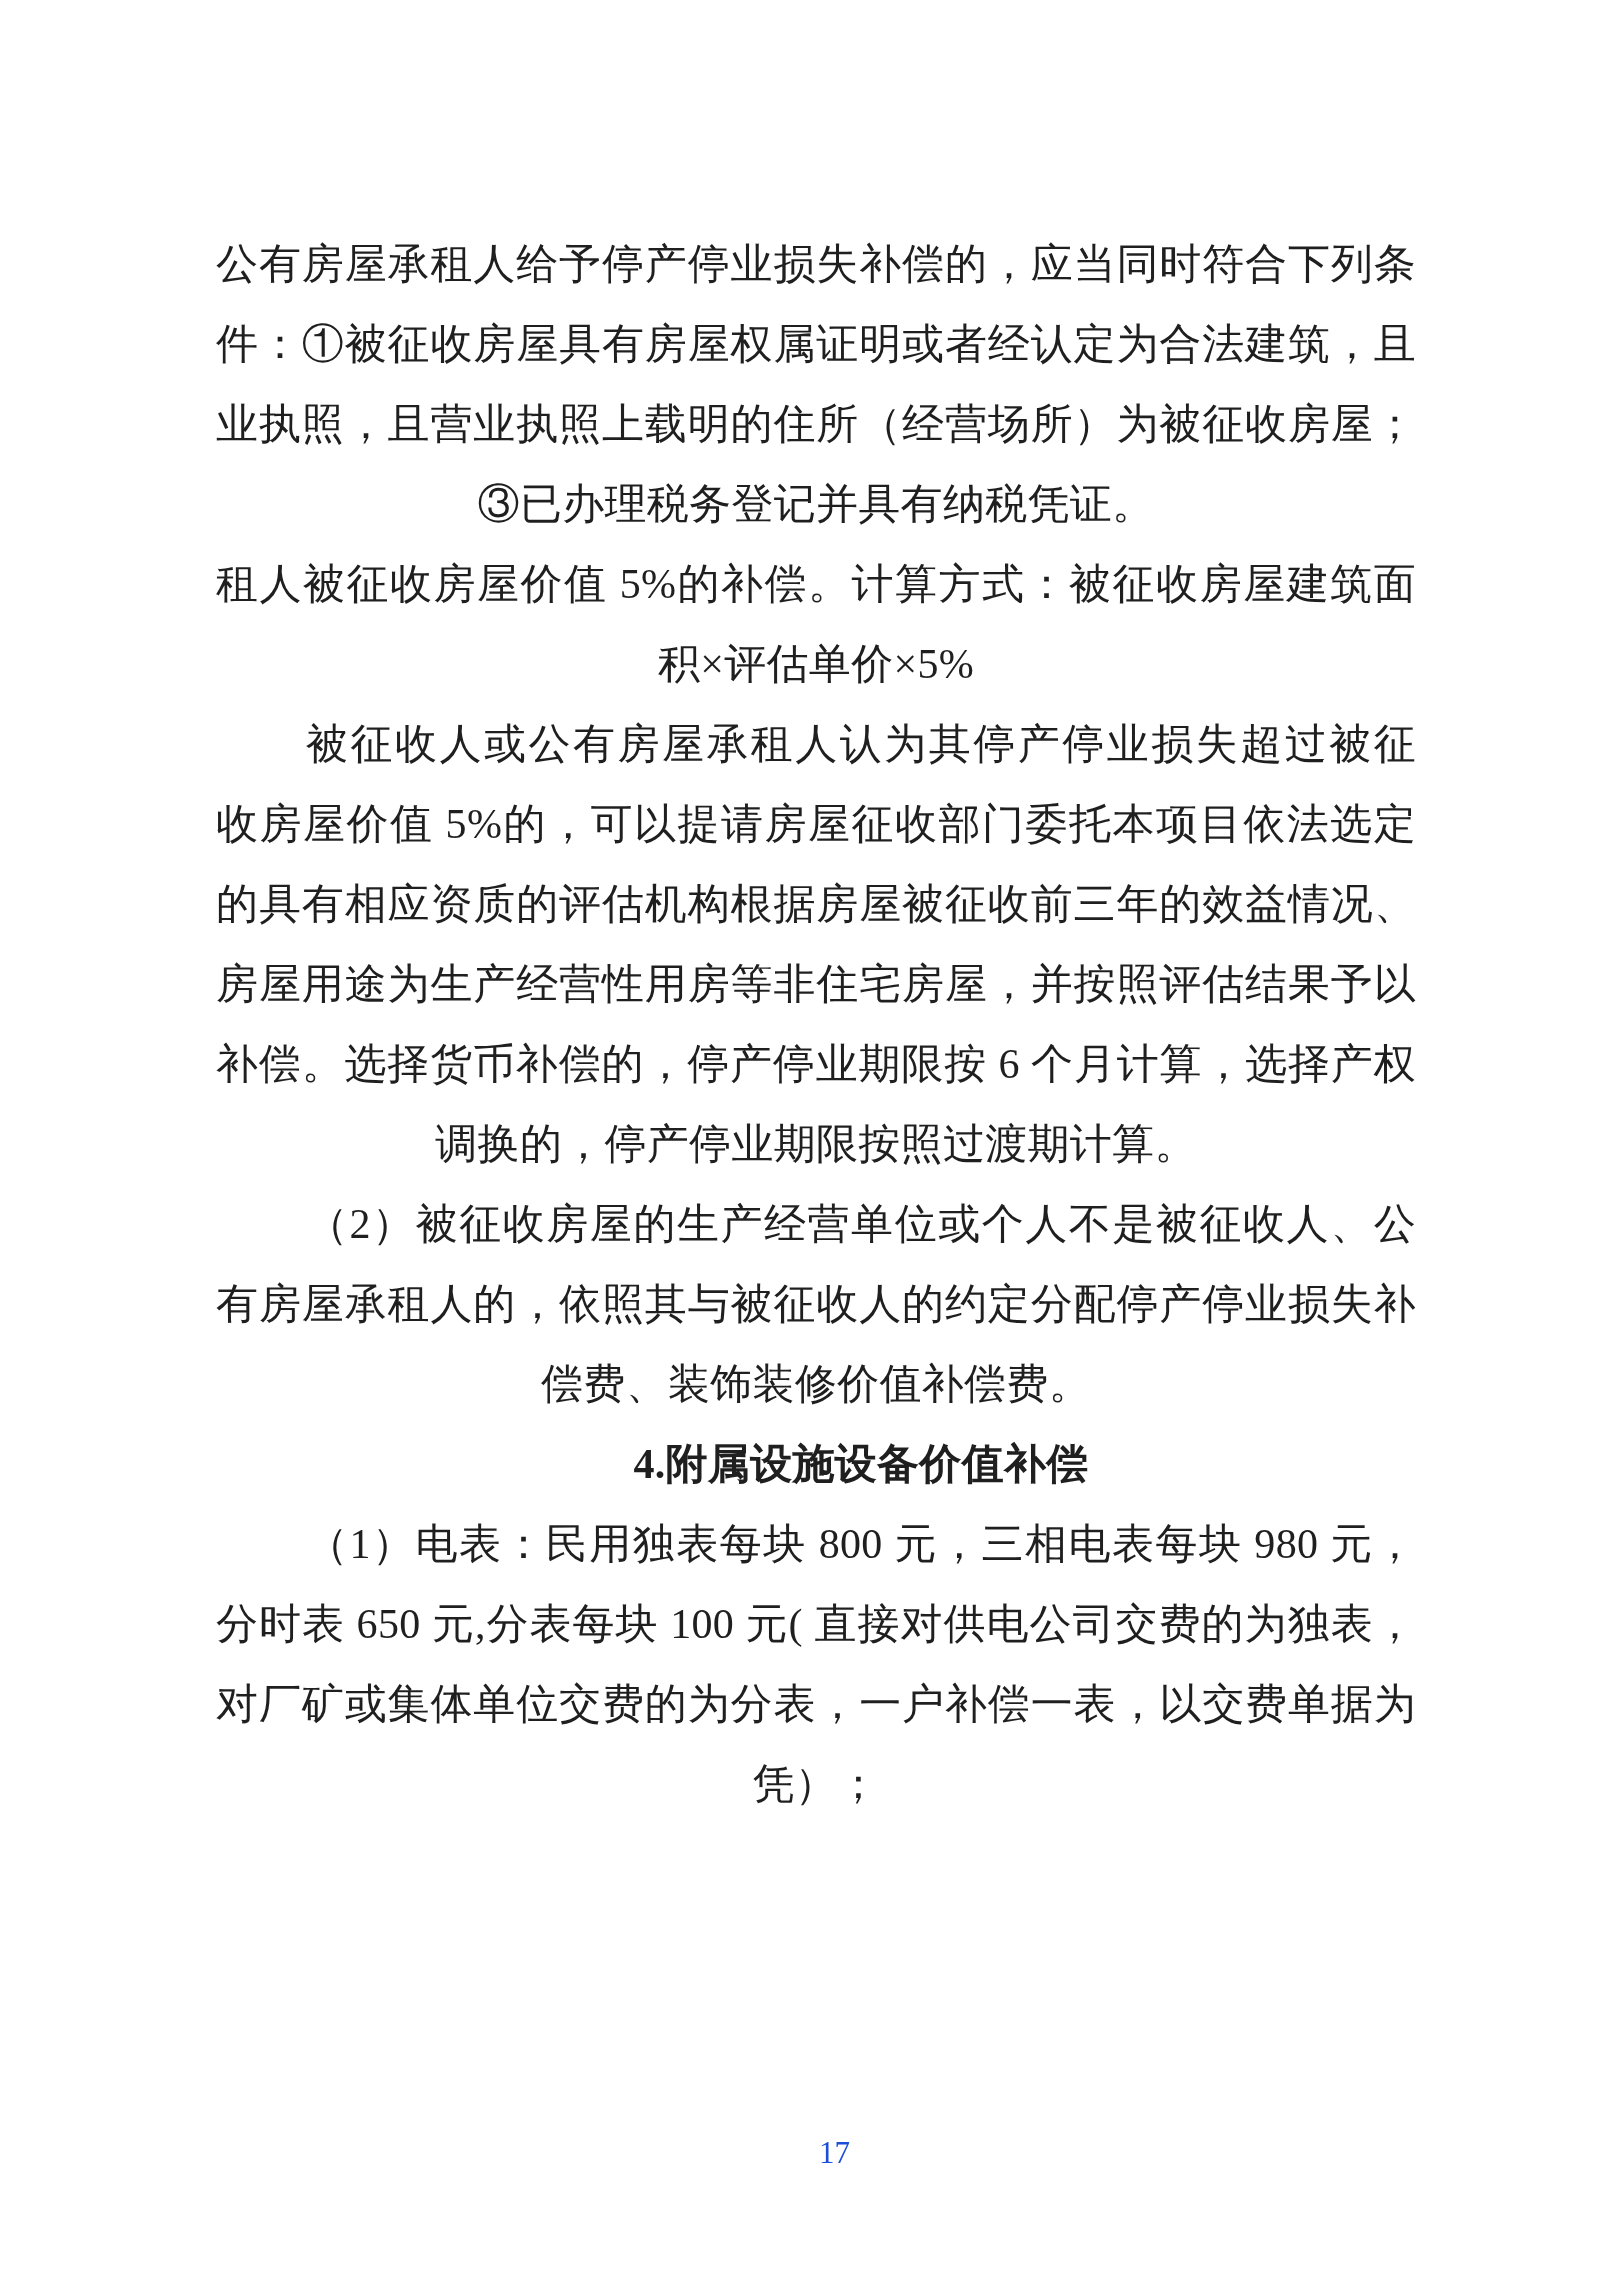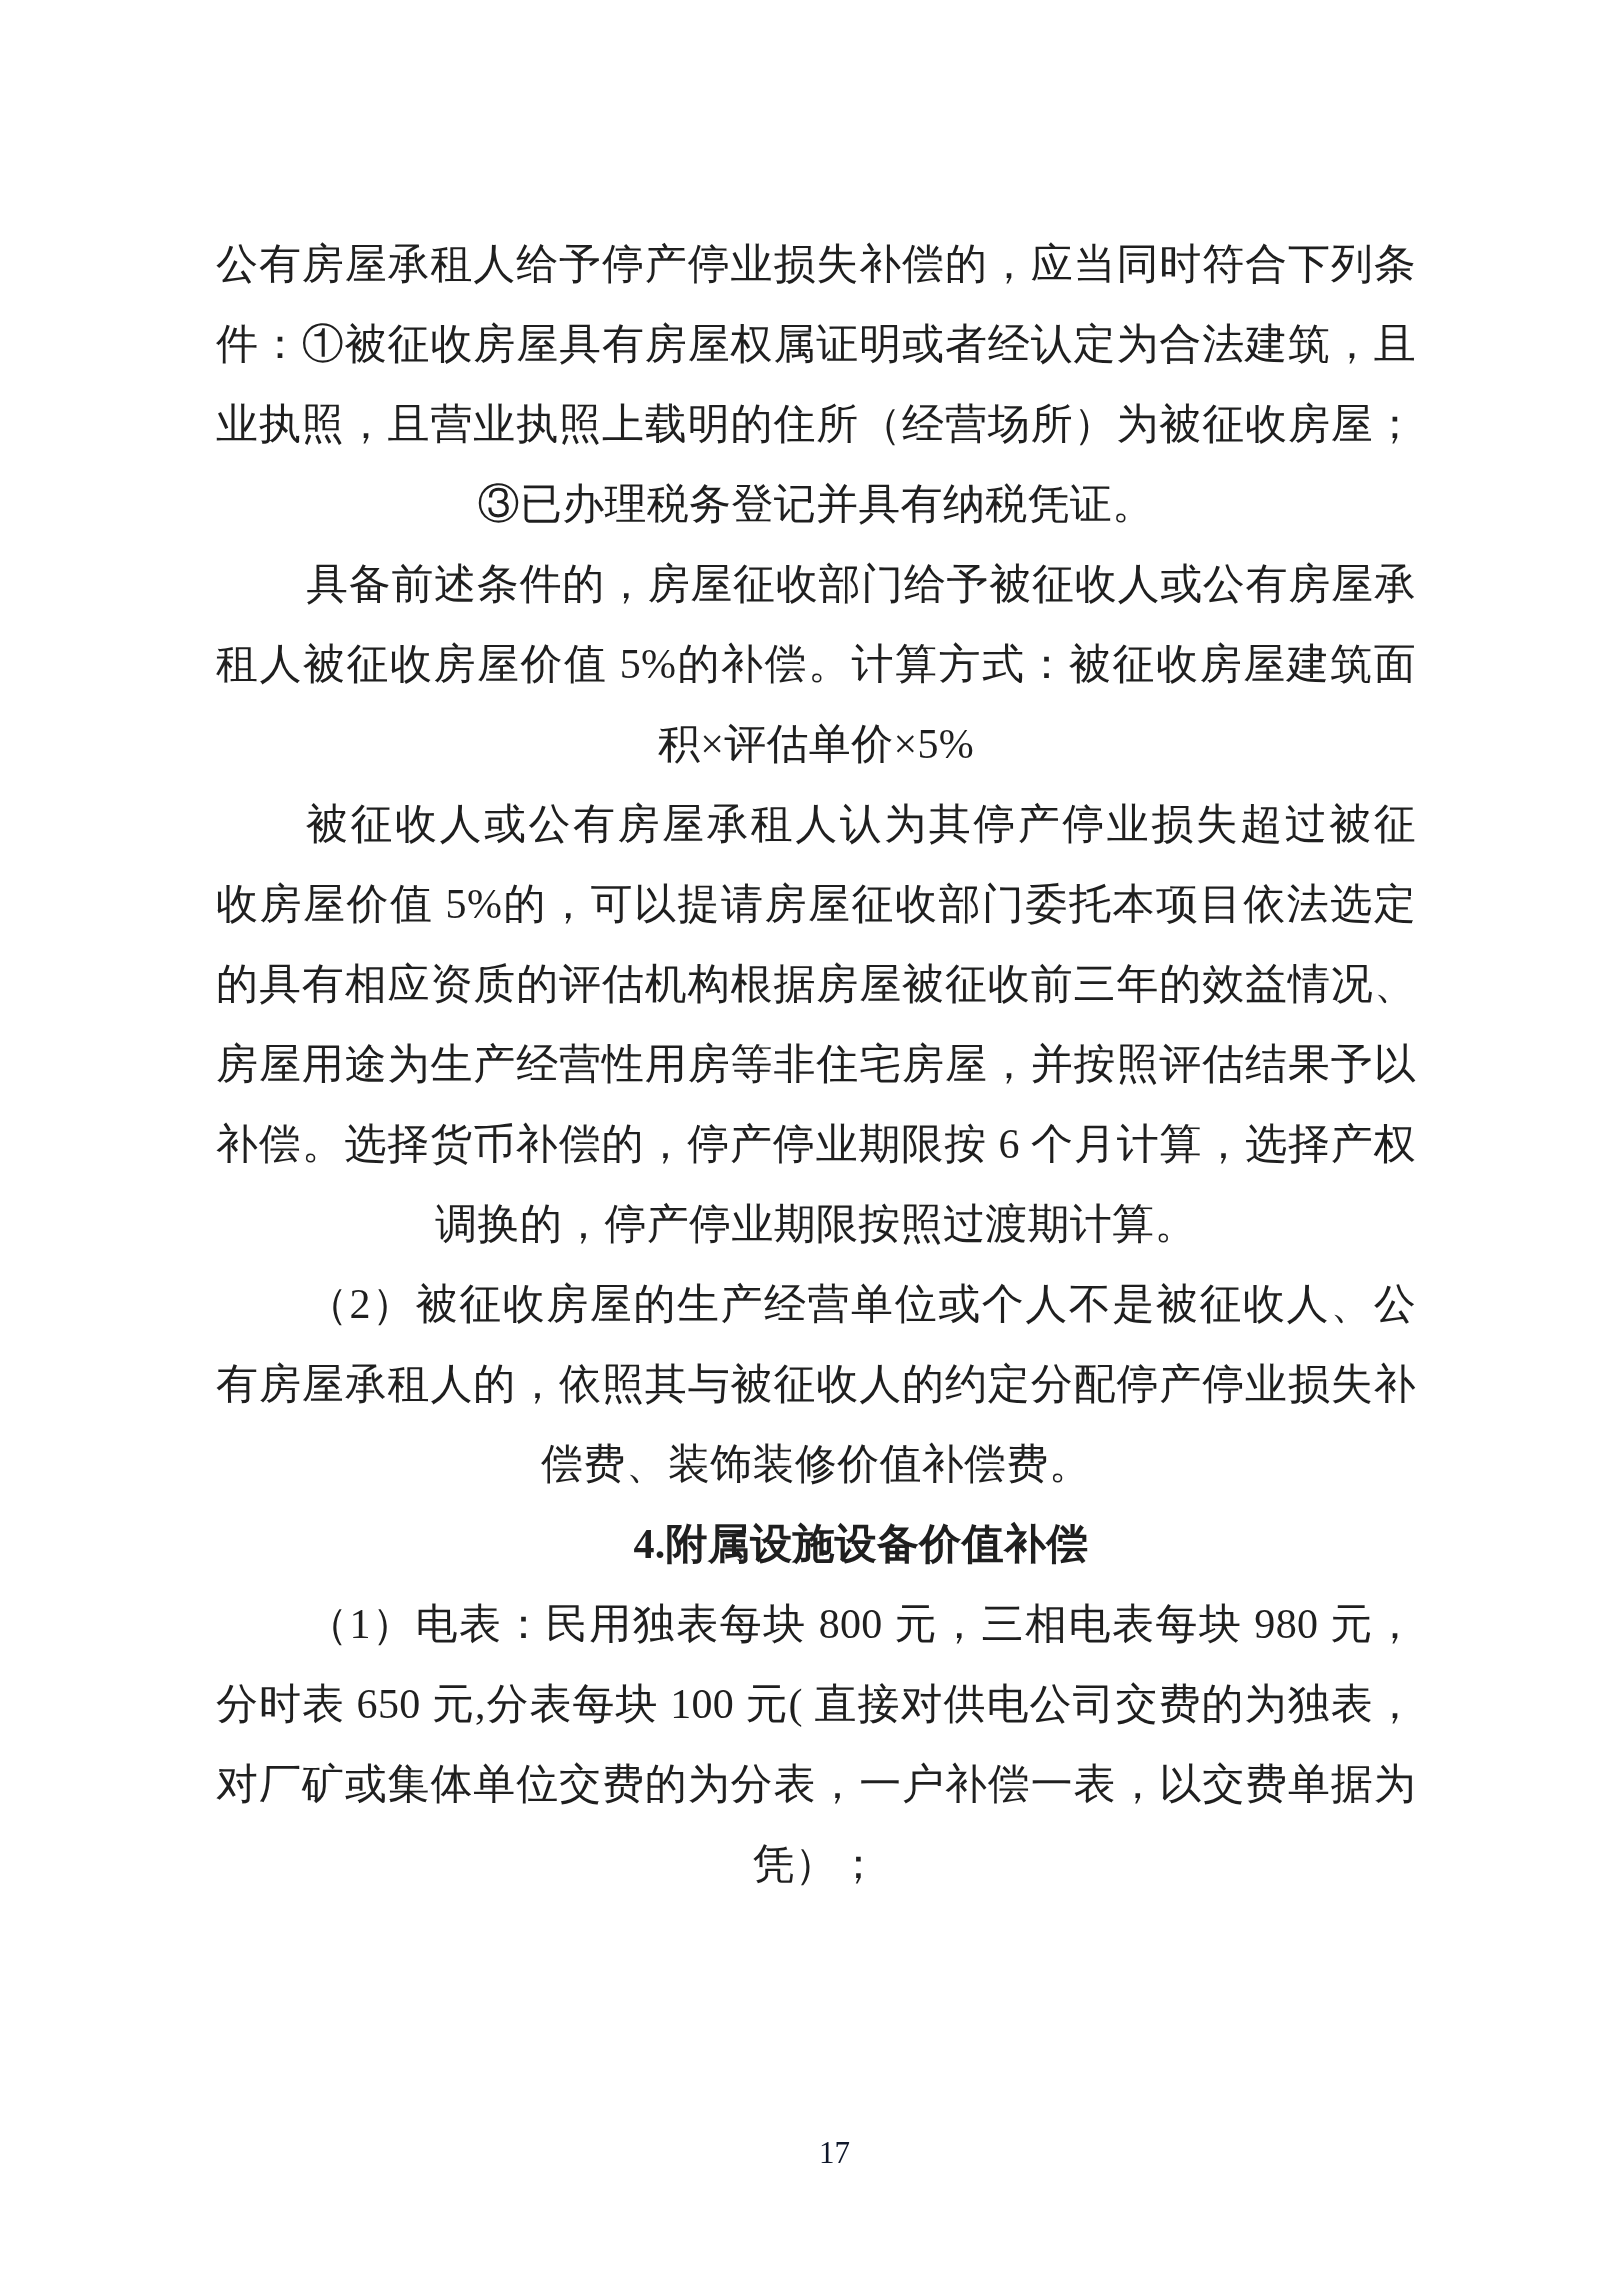--- a/index.html
+++ b/index.html
@@ -42,33 +42,32 @@
   }
   .page-number {
     position: absolute;
     top: 2135px;
     left: 0;
     width: 100%;
     box-sizing: border-box;
     padding-left: 46px;  
     text-align: center;
     font-size: 31px;
-    color: #0f172a;
+    color: #1d4ed8;
   }
 </style>
 </head>
 <body>
 
 <div class="page">
   <div class="text-block">
     <div class="ln jf">公有房屋承租人给予停产停业损失补偿的，应当同时符合下列条</div>
     <div class="ln jf">件：①被征收房屋具有房屋权属证明或者经认定为合法建筑，且</div>
     <div class="ln jf">业执照，且营业执照上载明的住所（经营场所）为被征收房屋；</div>
     <div class="ln">③已办理税务登记并具有纳税凭证。</div>
-    <div class="ln ind jf">具备前述条件的，房屋征收部门给予被征收人或公有房屋承</div>
     <div class="ln jf">租人被征收房屋价值 5%的补偿。计算方式：被征收房屋建筑面</div>
     <div class="ln">积×评估单价×5%</div>
     <div class="ln ind jf">被征收人或公有房屋承租人认为其停产停业损失超过被征</div>
     <div class="ln jf">收房屋价值 5%的，可以提请房屋征收部门委托本项目依法选定</div>
     <div class="ln jf">的具有相应资质的评估机构根据房屋被征收前三年的效益情况、</div>
     <div class="ln jf">房屋用途为生产经营性用房等非住宅房屋，并按照评估结果予以</div>
     <div class="ln jf">补偿。选择货币补偿的，停产停业期限按 6 个月计算，选择产权</div>
     <div class="ln">调换的，停产停业期限按照过渡期计算。</div>
     <div class="ln ind jf">（2）被征收房屋的生产经营单位或个人不是被征收人、公</div>
     <div class="ln jf">有房屋承租人的，依照其与被征收人的约定分配停产停业损失补</div>

